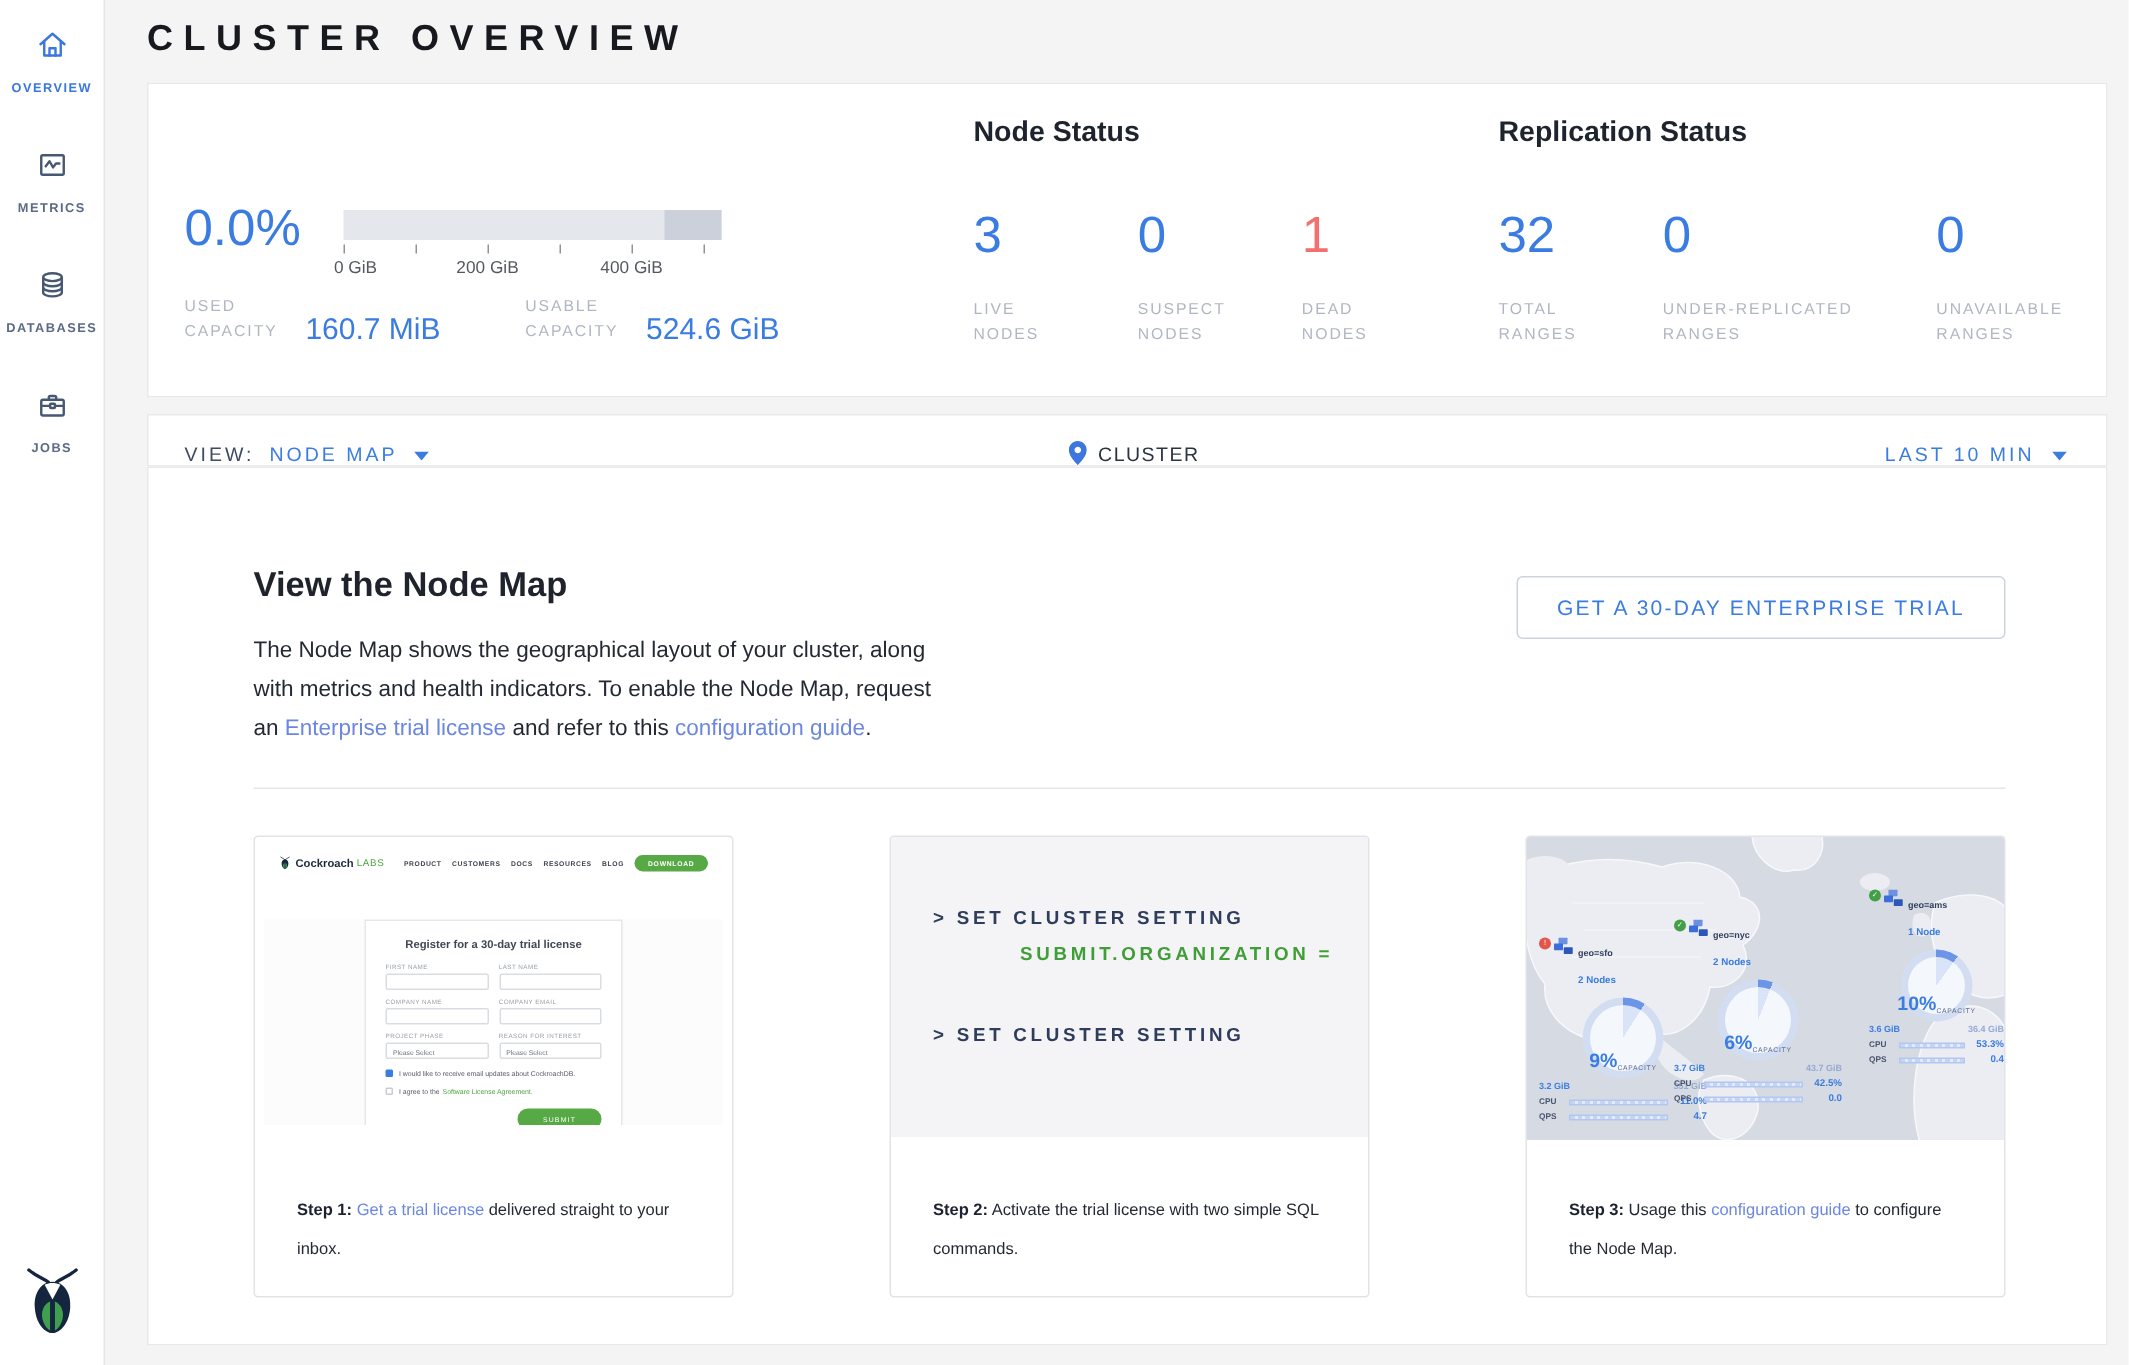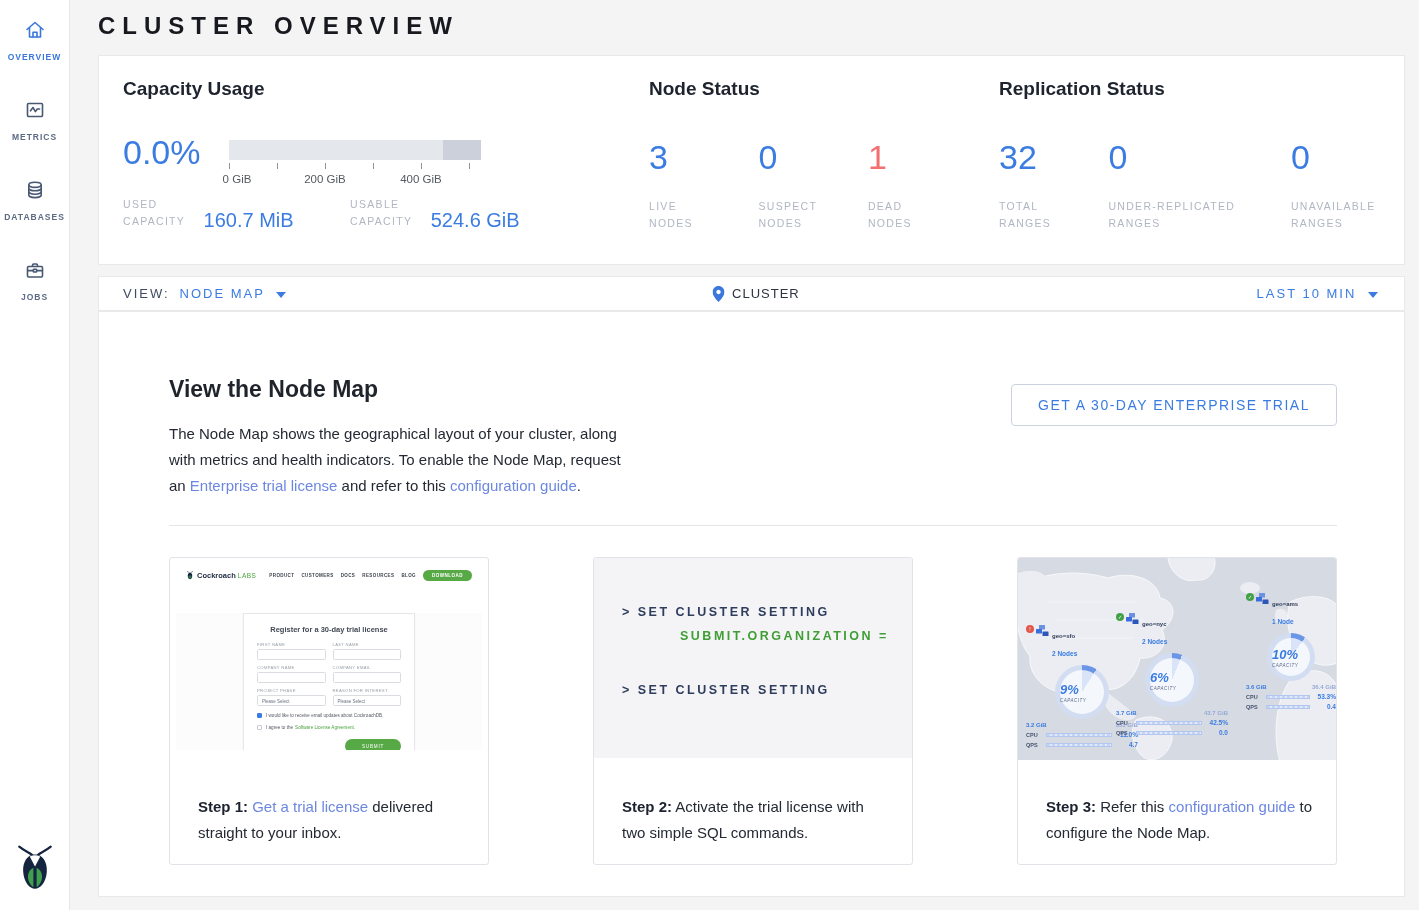--- a/index.html
+++ b/index.html
@@ -43,40 +43,40 @@
   .cap-stat-usable { margin-left:52px; }
   
   .sec-nodes { position:absolute; left:550px; top:22px; }
   .sec-repl  { position:absolute; left:900px; top:22px; }
   .stat-row { position:absolute; top:60px; left:0; white-space:nowrap; }
   .stat-cell { display:inline-block; vertical-align:top; }
   .stat-num { font-size:34px; color:#3a7ce1; height:42px; }
   .stat-num.red { color:#f2706f; }
   .stat-lbl { margin-top:18px; font-size:10.5px; letter-spacing:1.3px; color:#b0b6c2; line-height:17px; }
   
-  .vb-inner { position:relative; height:100%; display:flex; align-items:center; }
+  .vb-inner { position:relative; height:100%; display:flex; align-items:flex-end; }
   .vb-left { margin-left:24px; font-size:13px; letter-spacing:2px; color:#3f4b63; cursor:default; }
   .vb-dd { color:#3a7ce1; margin-left:10px; cursor:pointer; }
   .vb-caret { display:inline-block; margin-left:6px; }
   .vb-center { position:absolute; left:50%; transform:translateX(-45%); display:flex; align-items:center; font-size:13px; letter-spacing:1px; color:#2c3442; cursor:pointer;}
   .vb-center svg { margin-right:8px; }
   .vb-right { position:absolute; right:26px; color:#3a7ce1; font-size:13px; letter-spacing:2px; cursor:pointer; }
   
   .hero { display:flex; justify-content:space-between; padding:64px 67px 0 70px; }
   .hero h2 { font-size:23px; font-weight:600; color:#1f242c; }
   .hero p { margin-top:18px; width:470px; font-size:15px; line-height:26px; color:#242933; }
   a.lnk { color:#6c87e0; text-decoration:none; cursor:pointer; }
   .trial-btn { align-self:flex-start; margin-top:8px; background:#fff; border:1px solid #cdd3de;
     border-radius:4px; padding:12px 26px; font-size:14px; letter-spacing:1.5px; color:#3a7ce1;
     font-family:inherit; cursor:pointer; }
   .divider { margin:26px 67px 0 70px; border-top:1px solid #e6e6e9; }
   
   .cards { display:flex; justify-content:space-between; margin:31px 67px 0 70px; }
   .card { width:320px; height:308px; border:1px solid #e2e3e8; border-radius:3px; background:#fff; position:relative; overflow:hidden; }
-  .caption { position:absolute; left:28px; right:24px; top:236px; font-size:15px; line-height:26px; color:#242933; }
+  .caption { position:absolute; left:28px; right:24px; top:236px; font-size:11px; line-height:26px; color:#242933; }
   .caption b { color:#1d2230; }
   
   .mini-site { position:absolute; left:6px; top:6px; right:6px; height:186px; background:#fff; overflow:hidden; }
   .ms-head { height:22px; display:flex; align-items:center; justify-content:space-between; padding:0 10px; background:#fff; }
   .ms-brand { display:flex; align-items:center; font-size:7.5px; font-weight:bold; color:#1d2940; }
   .ms-brand .labs { color:#4aa43e; font-weight:normal; margin-left:2px; font-size:6.5px; letter-spacing:0.5px; }
   .ms-nav { display:flex; align-items:center; gap:7px; font-size:4.5px; font-weight:bold; letter-spacing:0.4px; color:#3c424e; }
   .ms-dl { background:#57a946; color:#fff; border-radius:8px; padding:3px 9px; font-size:4.5px; letter-spacing:0.5px; }
   .ms-body { height:164px; background:#fcfcfd; }
   .ms-form { width:172px; margin:27px auto 0; background:#fff; border:1px solid #e6e7ea; box-shadow:0 1px 2px rgba(0,0,0,0.04); padding:11px 13px 12px; }
@@ -102,21 +102,21 @@
   .nw-dot { width:8px; height:8px; border-radius:50%; margin:1px 2px 0 0; flex:none; position:relative; }
   .nw-dot.up { background:#43a047; } .nw-dot.down { background:#e2574c; }
   .nw-dot::after { position:absolute; left:0; top:0; width:8px; height:8px; color:#fff; font-size:5px; line-height:8px; text-align:center; }
   .nw-dot.up::after { content:"✓"; } .nw-dot.down::after { content:"!"; }
   .nw-cube { margin:1px 3px 0 0; flex:none; }
   .nw-name { font-size:6px; font-weight:bold; color:#33405c; }
   .nw-count { font-size:6.5px; font-weight:bold; color:#3a7ce1; margin-top:1px; }
   .donut { width:54px; height:54px; border-radius:50%; margin:5px auto 0; position:relative; }
   .node-widget.small .donut { width:48px; height:48px; }
   .donut-in { position:absolute; left:5px; top:5px; right:5px; bottom:5px; border-radius:50%;
-    background:rgba(255,255,255,0.75); display:flex; flex-direction:column; align-items:flex-start; justify-content:center;font-style:italic; }
+    background:rgba(255,255,255,0.75); display:flex; flex-direction:row; align-items:flex-end; justify-content:center; }
   .donut-pct { font-size:13px; font-weight:bold; color:#3a7ce1; }
   .donut-cap { font-size:4.5px; letter-spacing:0.5px; color:#5c6b8c; margin-top:1px; }
   .nw-range { display:flex; justify-content:space-between; margin-top:3px; font-size:6px; font-weight:bold; }
   .nw-range .u { color:#3a7ce1; } .nw-range .t { color:#96a9d6; }
   .nw-row { display:flex; align-items:center; margin-top:3px; }
   .nw-lbl { font-size:5.5px; font-weight:bold; color:#46536e; width:16px; }
   .meter { height:4px; flex:1; margin:0 4px; border:1px solid #b3c6ef;
     background:repeating-linear-gradient(90deg,#c4d4f4 0 3px,#e3ebfa 3px 5px); }
   .nw-val { font-size:6.5px; font-weight:bold; color:#3a7ce1; width:22px; text-align:right; }
 </style>
@@ -174,21 +174,20 @@
       <path d="M34.5 38 C40 40.5 43.5 46.5 42.5 54 C41.5 61 37.5 66 34.5 67.5 Z" fill="#3f9f4f"></path>
     </svg>
   </div>
 </nav>
 
 <h1 class="page-title">CLUSTER OVERVIEW</h1>
 
 <section class="panel summary-panel">
 
   <div class="sec-capacity">
-    <div class="sec-title">Capacity Usage</div>
     <div class="cap-pct">0.0%</div>
     <div class="cap-bar-block">
       <div class="cap-bar">
           <span class="darker"></span>
         </div>
       <div class="cap-ticks">
         <i style="left:0"></i>
           <i style="left:48px"></i>
           <i style="left:96px"></i>
           <i style="left:144px"></i>
@@ -465,16 +464,16 @@
               <span class="meter"></span>
               <span class="nw-val">53.3%</span>
             </div>
           <div class="nw-row">
               <span class="nw-lbl">QPS</span>
               <span class="meter"></span>
               <span class="nw-val">0.4</span>
             </div>
         </div>
       </div>
-      <p class="caption"><b>Step 3:</b><span> Refer this </span><a class="lnk">configuration guide</a><span> to configure the Node Map.</span></p>
+      <p class="caption"><b>Step 3:</b><span> Usage this </span><a class="lnk">configuration guide</a><span> to configure the Node Map.</span></p>
     </div>
   </div>
 </section>
 
 </body></html>

